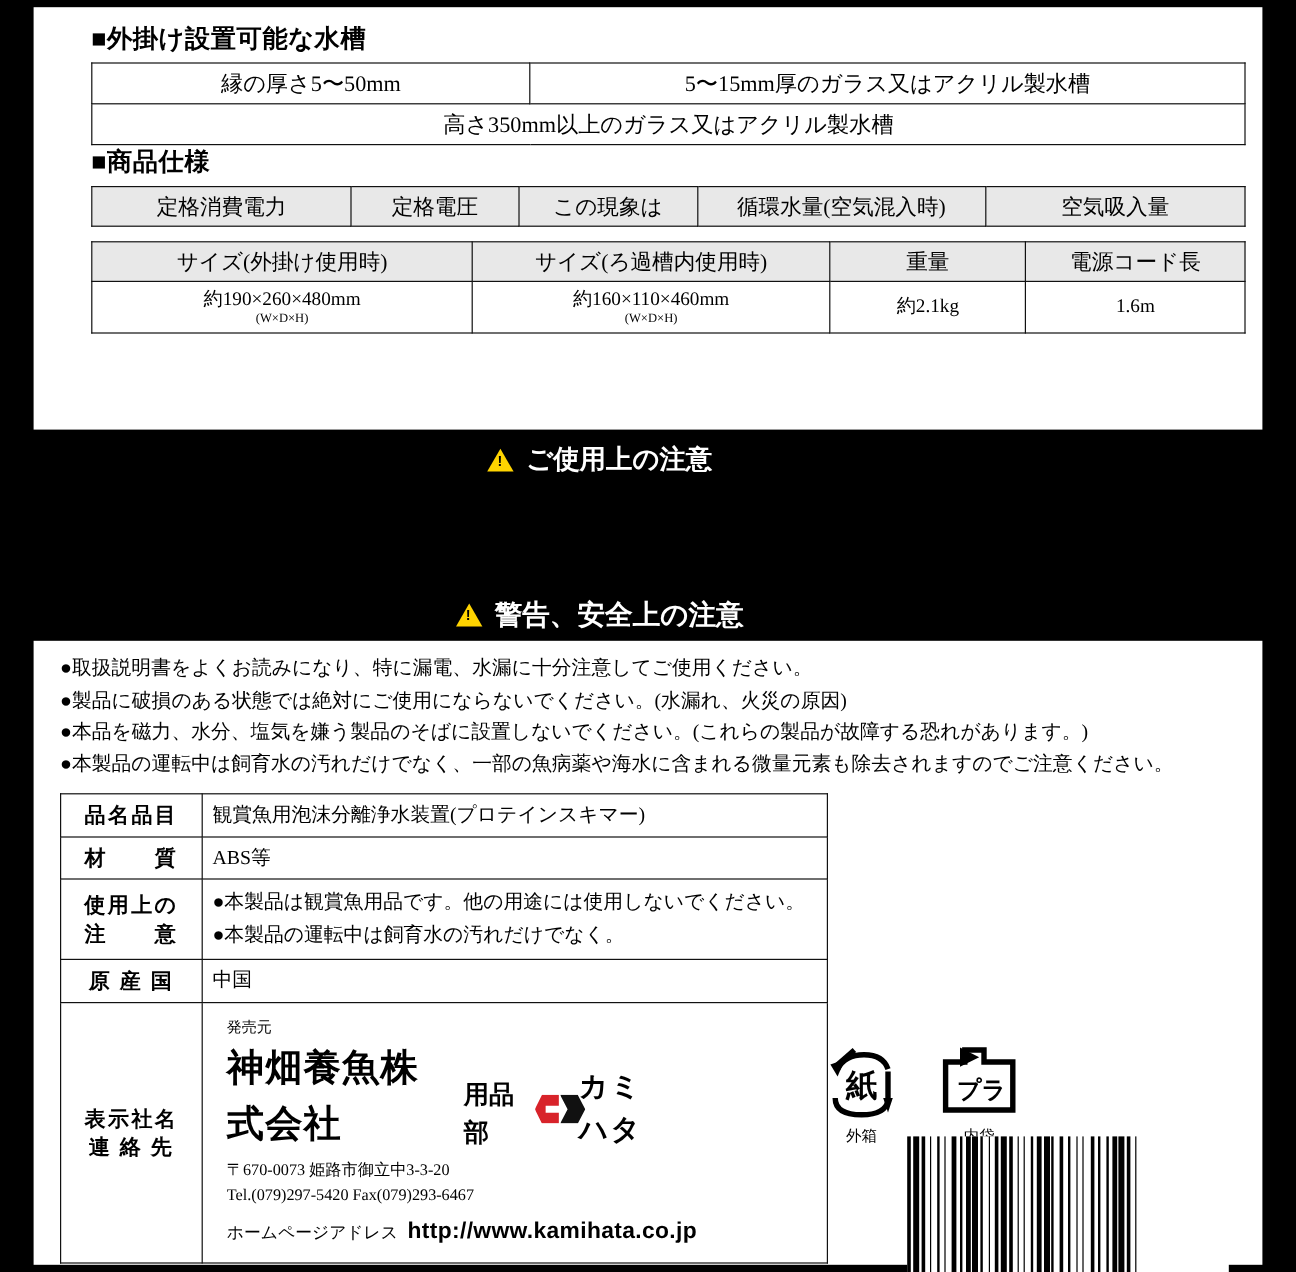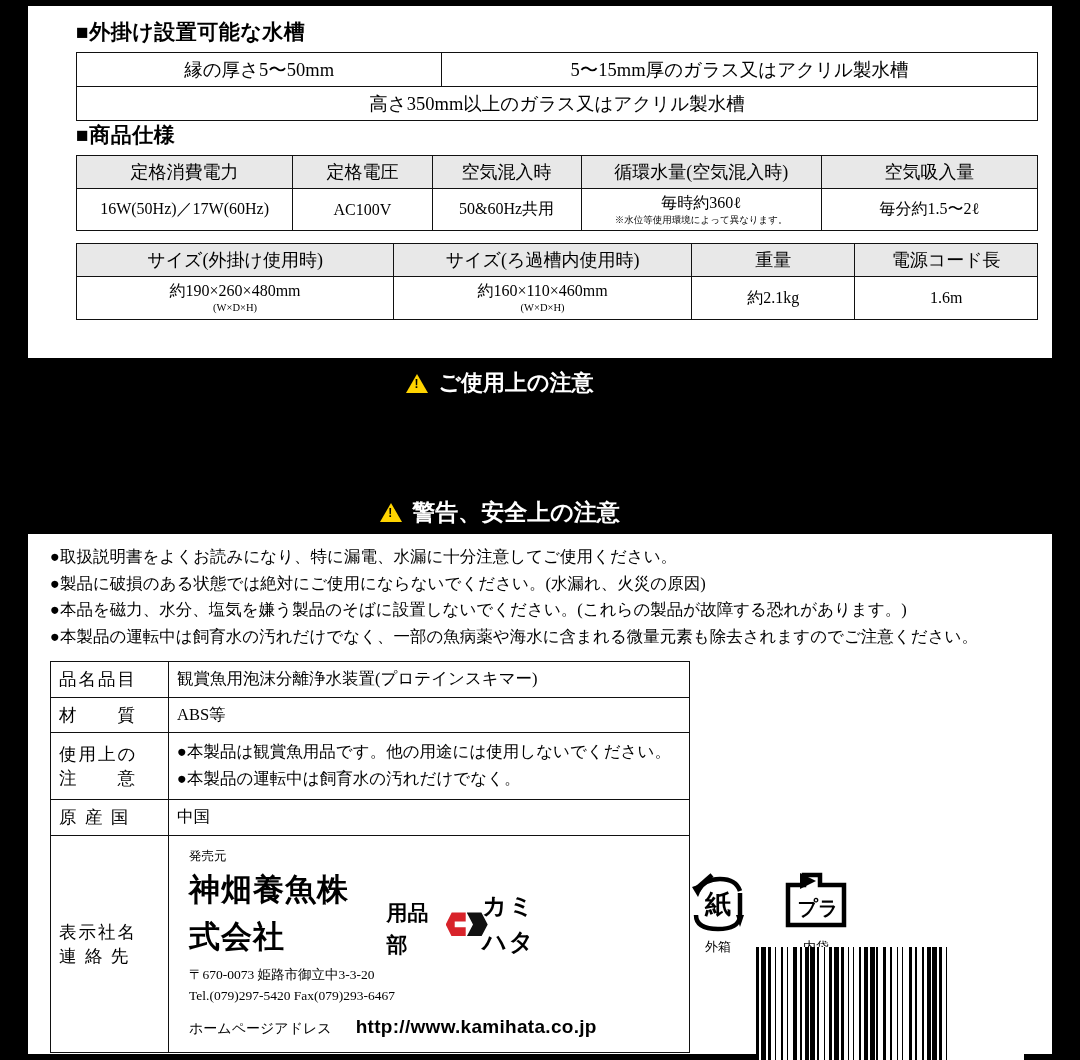--- a/index.html
+++ b/index.html
@@ -79,37 +79,37 @@
   .bullets { font-size: 16.5px; line-height: 1.62; }
   .bullets div { white-space: nowrap; }
 
   
   #info-wrap { position: relative; margin-top: 10px; }
   table.info { border-collapse: collapse; width: 640px; }
   table.info td {
     border: 1.5px solid #111; vertical-align: middle; padding: 5px 8px;
   }
   td.lbl {
-    width: 118px; text-align: left; font-size: 17.5px; font-weight: normal;
+    width: 118px; text-align: center; font-size: 17.5px; font-weight: bold;
     letter-spacing: 2px;
   }
   td.val { font-size: 16.5px; line-height: 1.5; }
   .v-list div { margin: 2px 0; }
 
   
   .contact { padding: 6px 4px 6px 12px; }
   .hanbai { font-size: 12.5px; margin-bottom: 2px; }
   .company-row { display: flex; align-items: flex-end; gap: 14px; }
   .company {
     font-family: "Liberation Sans", sans-serif;
     font-size: 31px; font-weight: bold; letter-spacing: 1px;
   }
   .dept { font-family: "Liberation Sans", sans-serif; font-size: 21px; font-weight: bold; }
   .addr { font-size: 13.5px; line-height: 1.5; margin-top: 5px; }
-  .url-row { margin-top: 7px; font-size: 14px; display: flex; align-items: baseline; gap: 24px; }
+  .url-row { margin-top: 7px; font-size: 14px; display: flex; align-items: baseline; gap: 8px; }
   .url-row .url {
     font-family: "Liberation Sans", sans-serif;
     font-size: 19px; font-weight: bold; letter-spacing: .3px;
   }
   .footnote { font-size: 12.5px; margin-top: 6px; }
 
   
   .logo-wrap { display: flex; align-items: center; gap: 7px; margin-left: auto; margin-right: 120px; }
   .logo-mark {
     width: 42px; height: 24px; position: relative; display: inline-block;
@@ -159,33 +159,23 @@
     </tbody>
       </table>
 
     <div class="sec-head" style="margin-top:0">■商品仕様</div>
 
     <table class="grid">
       <tbody>
           <tr>
         <th class="hdr" style="width:22.5%">定格消費電力</th>
         <th class="hdr" style="width:14.5%">定格電圧</th>
-        <th class="hdr" style="width:15.5%">空気混入時</th>
+        <th class="hdr" style="width:15.5%">この現象は</th>
         <th class="hdr" style="width:25%">循環水量(空気混入時)</th>
         <th class="hdr">空気吸入量</th>
-      </tr>
-      <tr>
-        <td class="cell">16W(50Hz)／17W(60Hz)</td>
-        <td class="cell">AC100V</td>
-        <td class="cell">50&amp;60Hz共用</td>
-        <td class="cell">
-          <span>毎時約360ℓ</span>
-          <span class="sub">※水位等使用環境によって異なります。</span>
-        </td>
-        <td class="cell">毎分約1.5〜2ℓ</td>
       </tr>
     </tbody>
       </table>
 
     <div class="tbl-gap"></div>
 
     <table class="grid">
       <tbody>
           <tr>
         <th class="hdr" style="width:33%">サイズ(外掛け使用時)</th>

